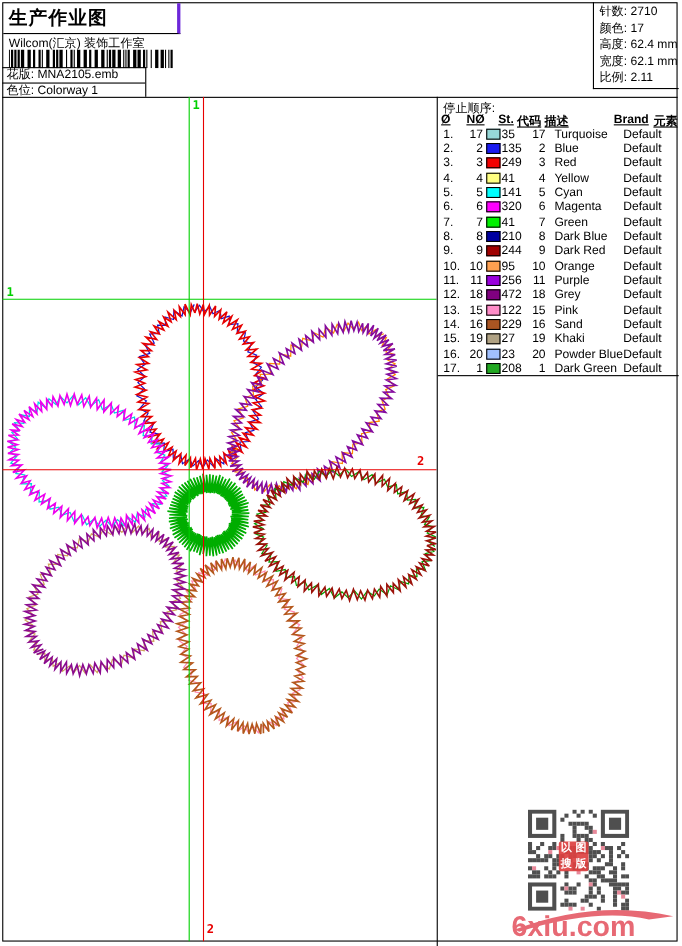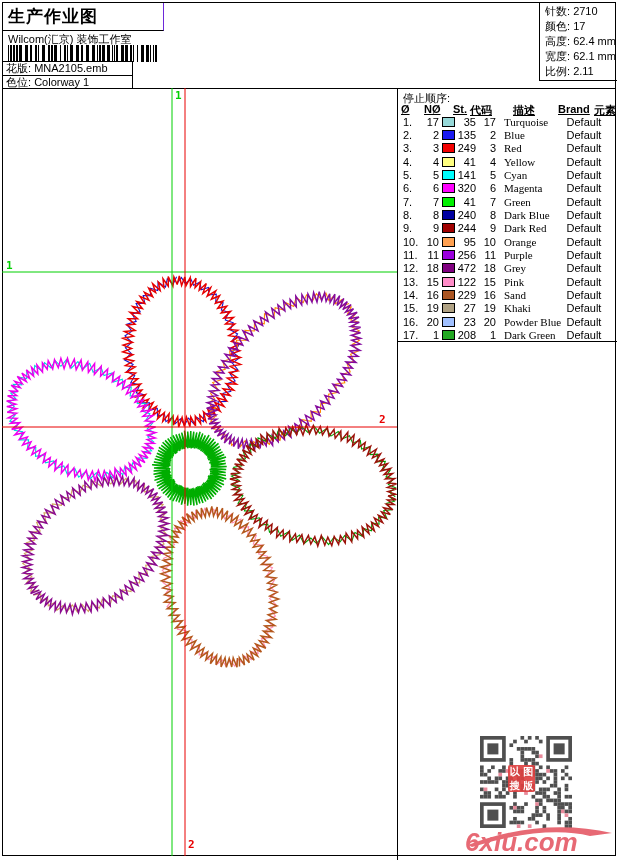--- a/index.html
+++ b/index.html
@@ -3,21 +3,21 @@
 <meta charset="utf-8">
 <style>
   * { margin:0; padding:0; box-sizing:border-box; }
   html,body { width:620px; height:860px; background:#fff; font-family:"Liberation Sans",sans-serif; color:#000; }
   .page { position:relative; width:620px; height:860px; background:#fff; overflow:hidden; }
   .abs { position:absolute; }
   .page-frame { left:2px; top:2px; width:614px; height:854px; border:1px solid #000; }
   .hline { border-top:1px solid #000; height:0; }
 
   
-  .title-cell { left:3px; top:3px; width:161px; height:28px; border-right:1px solid #6d28d9; border-bottom:1px solid #000;
+  .title-cell { left:3px; top:3px; width:161px; height:28px; border-right:3px solid #6d28d9; border-bottom:1px solid #000;
                 font-size:17px; font-weight:bold; line-height:27px; padding-left:5px; letter-spacing:1px; }
   .studio { left:8px; top:32px; font-size:11px; }
   .barcode { left:8px; top:45px; }
   .meta-box { left:2px; top:61px; width:131px; height:27px; border-top:1px solid #000; border-right:1px solid #000; font-size:11px; }
   .meta-row { height:13px; line-height:13px; padding-left:4px; white-space:nowrap; }
   .meta-row + .meta-row { border-top:1px solid #000; height:14px; line-height:13px; }
   .info-box { left:539px; top:2px; width:78px; height:79px; border-left:1px solid #000; border-bottom:1px solid #000;
               font-size:11px; padding:2px 0 0 5px; }
   .info-row { height:15px; line-height:15px; white-space:nowrap; }
   .header-bottom { left:2px; top:88px; width:614px; }
@@ -29,31 +29,31 @@
   .right-col { left:397px; top:88px; width:220px; height:856px; border-left:1px solid #000; }
   .tbl-caption { left:5px; top:3px; font-size:11px; }
   .tbl-header { left:0; top:15px; width:218px; height:13px; font-size:11px; font-weight:bold; }
   .tbl-header span { position:absolute; text-decoration:underline; white-space:nowrap; }
   .tbl-rows { left:1px; top:27px; width:217px; }
   .trow { display:flex; align-items:center; height:13.35px; font-size:11px; white-space:nowrap; }
   .c-idx  { width:24px; padding-left:4px; }
   .c-n    { width:16px; text-align:right; }
   .c-sw   { width:17px; padding-left:3px; }
   .swatch { width:13px; height:10px; border:1px solid #000; }
-  .c-st   { width:20px; text-align:right; }
+  .c-st   { width:20px; }
   .c-code { width:20px; text-align:right; }
-  .c-desc { width:64px; padding-left:8px;font-family:Liberation Serif, serif; }
+  .c-desc { width:64px; padding-left:8px; }
   .c-brand{ width:48px;text-align:center; }
   .c-el   { flex:1; }
   .tbl-bottom { left:0; top:253px; width:219px; }
 
   .qr-wrap { left:82px; top:648px; width:92px; height:92px; }
   .qr-seal { left:110px; top:677px; width:27px; height:27px; background:rgba(221,64,64,0.92); border-radius:2px;
              display:grid; grid-template-columns:1fr 1fr; color:#fff; font-size:10px; font-weight:bold; text-align:center; line-height:13px; }
-  .watermark { left:64px; top:731px; width:154px; height:38px;font-style:italic; }
+  .watermark { left:64px; top:731px; width:154px; height:38px; }
   .wm-text { position:absolute; left:3px; top:8px; font-size:26px; font-weight:bold; letter-spacing:0px; }
   .wm-swoosh { position:absolute; left:0; top:0; }
 </style>
 </head>
 <body>
 
 <div class="page">
   <div class="abs page-frame"></div>
 
   <div class="abs title-cell">生产作业图</div>
@@ -159,21 +159,21 @@
       </svg>
   </div>
 
   <div class="abs right-col">
     <div class="abs tbl-caption">停止顺序:</div>
     <div class="abs tbl-header" id="tbl-header">
         <span style="left: 3px;">Ø</span>
         <span style="left: 26px;">NØ</span>
         <span style="left: 55px;">St.</span>
         <span style="left: 72px;">代码</span>
-        <span style="left: 115px; font-family: Liberation Mono, monospace;">描述</span>
+        <span style="left: 97px; font-family: Liberation Mono, monospace;">描述</span>
         <span style="left: 160px; text-align: right;">Brand</span>
         <span style="left: 196px;">元素</span>
       </div>
     <div class="abs tbl-rows" id="tbl-rows">
         <div class="trow">
           <div class="c-idx">1.</div>
           <div class="c-n">17</div>
           <div class="c-sw">
             <div class="swatch" style="background: rgb(150, 216, 216);"></div>
           </div>
@@ -254,21 +254,21 @@
           <div class="c-desc">Green</div>
           <div class="c-brand">Default</div>
           <div class="c-el"></div>
         </div>
         <div class="trow">
           <div class="c-idx">8.</div>
           <div class="c-n">8</div>
           <div class="c-sw">
             <div class="swatch" style="background: rgb(0, 0, 160);"></div>
           </div>
-          <div class="c-st">240</div>
+          <div class="c-st">210</div>
           <div class="c-code">8</div>
           <div class="c-desc">Dark Blue</div>
           <div class="c-brand">Default</div>
           <div class="c-el"></div>
         </div>
         <div class="trow">
           <div class="c-idx">9.</div>
           <div class="c-n">9</div>
           <div class="c-sw">
             <div class="swatch" style="background: rgb(160, 0, 0);"></div>

